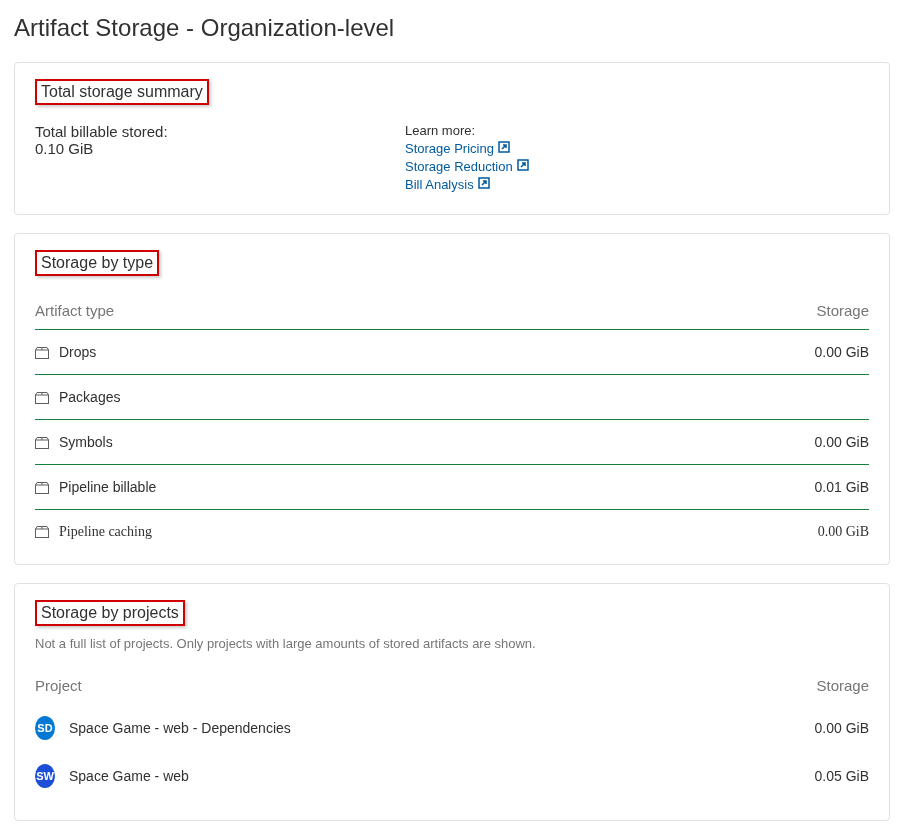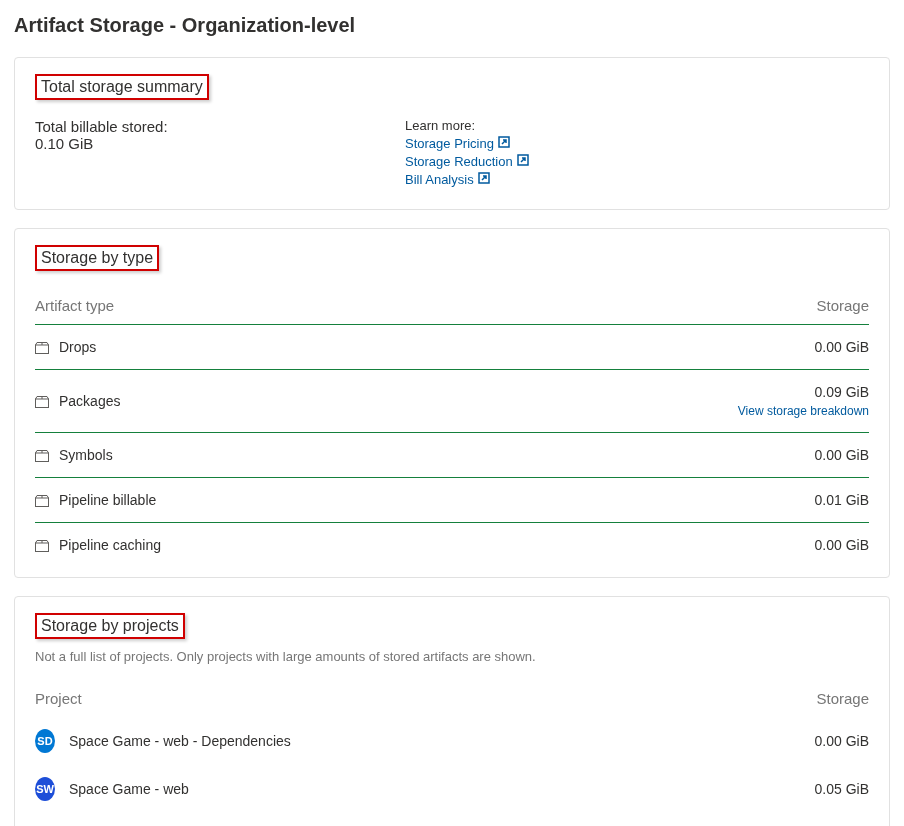--- a/index.html
+++ b/index.html
@@ -5,22 +5,22 @@
   * { box-sizing: border-box; }
   body {
     margin: 0;
     padding: 14px;
     font-family: "Segoe UI", -apple-system, sans-serif;
     color: #323130;
     background: #fff;
     font-size: 14px;
   }
   h1 {
-    font-size: 20px;
-    font-weight: 700;
+    font-size: 24px;
+    font-weight: 400;
     margin: 0 0 20px 0;
   }
   .card {
     border: 1px solid #e1e1e1;
     border-radius: 4px;
     padding: 16px 20px 20px 20px;
     margin-bottom: 18px;
   }
   .section-title {
     display: inline-block;
@@ -65,21 +65,21 @@
     color: #767676;
     font-size: 15px;
     padding: 8px 0 10px 0;
   }
   .row {
     display: flex;
     align-items: center;
     border-top: 1px solid #15803d;
     padding: 14px 0;
   }
-  .row:last-child { padding-bottom: 4px; }
+  .row:last-child { padding-bottom: 4px; font-family: Liberation Serif, serif; }
   .row-icon {
     width: 14px;
     height: 12px;
     margin-right: 10px;
     flex-shrink: 0;
   }
   .row-icon svg { width: 14px; height: 12px; stroke: #605e5c; fill: none; stroke-width: 1; }
   .row-label {
     flex: 1;
     font-size: 14px;
@@ -182,24 +182,20 @@
           </svg></span>
         <span class="row-label">Drops</span>
         <div class="row-value">0.00 GiB</div>
       </div>
       <div class="row">
         <span class="row-icon"><svg viewBox="0 0 14 12">
             <rect x="0.5" y="3" width="13" height="8.5"></rect>
             <path d="M0.5 3 L2 0.5 L12 0.5 L13.5 3 M7 0.5 V3"></path>
           </svg></span>
         <span class="row-label">Packages</span>
-        <div style="text-align:right">
-          <div class="row-value">0.09 GiB</div>
-          <div class="row-breakdown">View storage breakdown</div>
-        </div>
       </div>
       <div class="row">
         <span class="row-icon"><svg viewBox="0 0 14 12">
             <rect x="0.5" y="3" width="13" height="8.5"></rect>
             <path d="M0.5 3 L2 0.5 L12 0.5 L13.5 3 M7 0.5 V3"></path>
           </svg></span>
         <span class="row-label">Symbols</span>
         <div class="row-value">0.00 GiB</div>
       </div>
       <div class="row">

